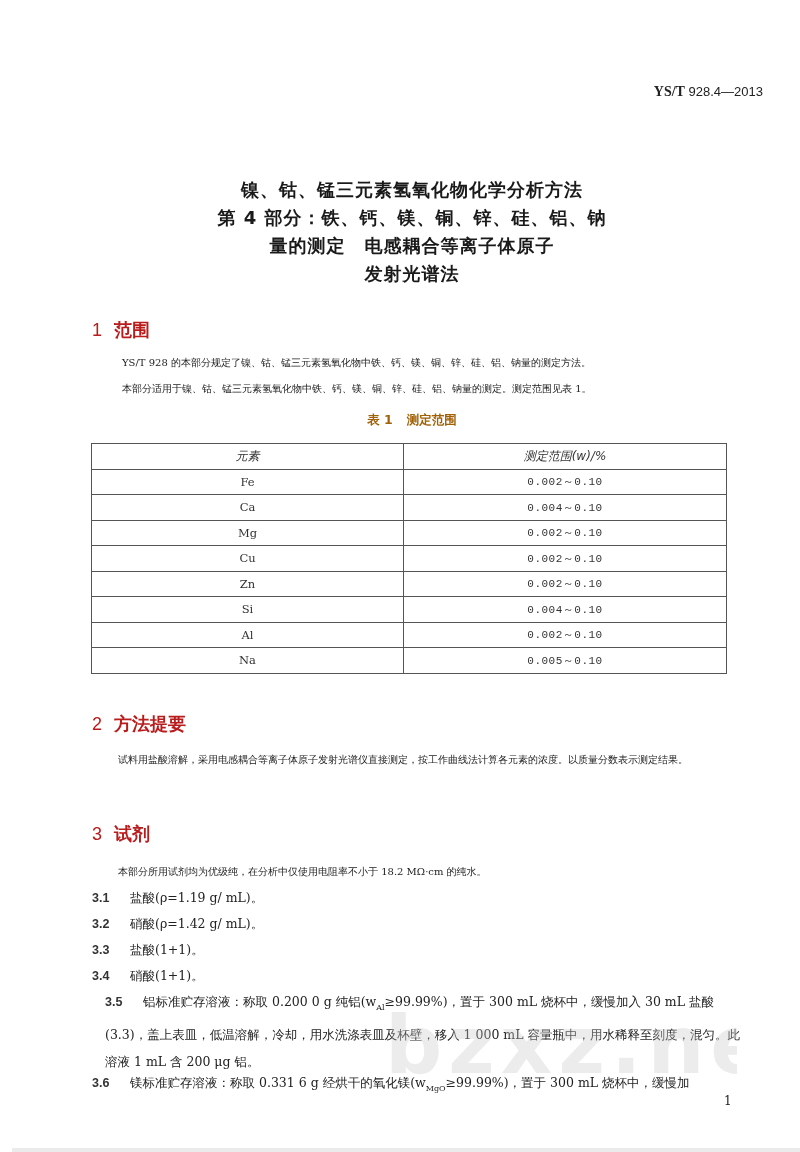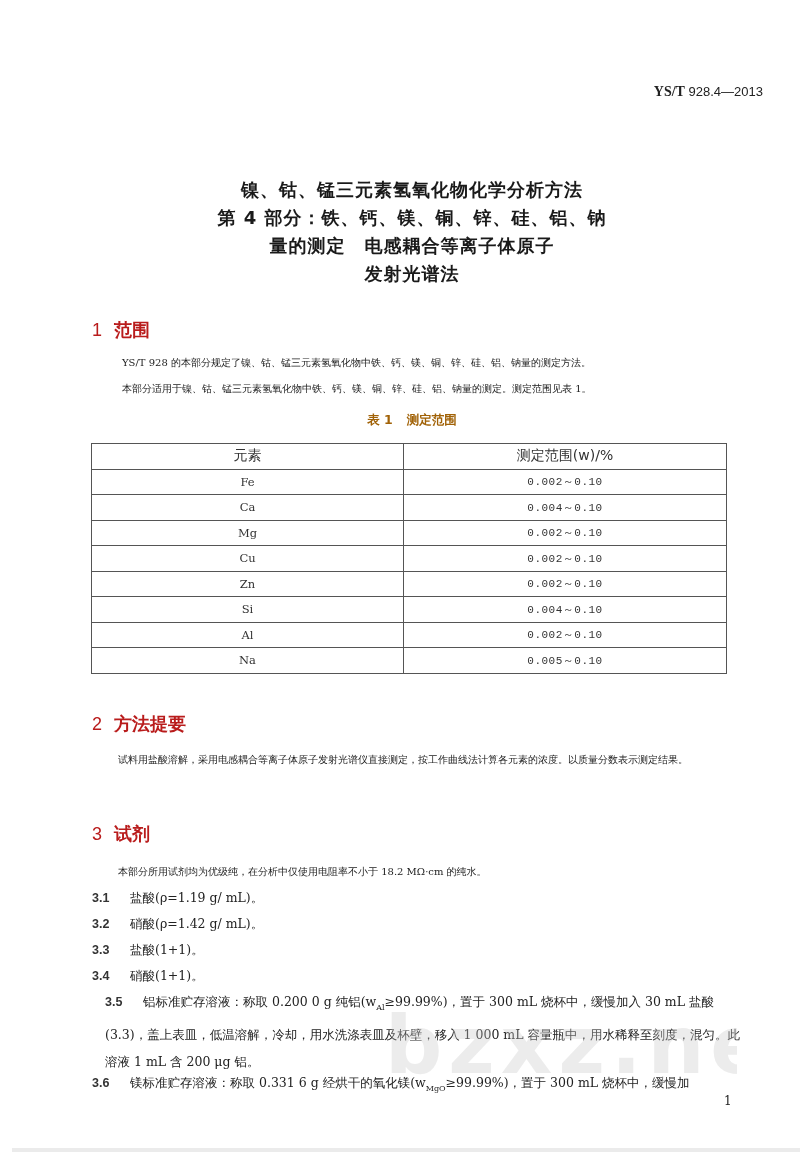--- a/index.html
+++ b/index.html
@@ -38,21 +38,21 @@
     font-family: "DejaVu Sans", sans-serif; font-weight: bold; font-size: 12.5px; color: #a16207;
   }
   .tcap .gap { display: inline-block; width: 14px; }
   table.rng {
     position: absolute; left: 79px; top: 443px; width: 636px;
     border-collapse: collapse; font-size: 11.5px; color: #333;
   }
   table.rng td, table.rng th {
     border: 1px solid #555; height: 24.5px; padding: 0; text-align: center; font-weight: normal;
   }
-  table.rng th { font-family: "DejaVu Sans", sans-serif; font-size: 14px; }
+  table.rng th { font-family: "DejaVu Sans", sans-serif; font-size: 12px; font-style: italic; }
   table.rng td.val { font-family: "Liberation Mono", monospace; font-size: 11px; letter-spacing: 0.5px; }
   table.rng col.c1 { width: 312px; }
   sub { font-size: 8px; }
   .pg { position: absolute; left: 712px; top: 1067px; font-size: 12px; color: #222; }
   .wm {
     position: absolute; left: 373px; top: 1010px; width: 352px; height: 72px;
     font-family: "DejaVu Sans", sans-serif; font-weight: bold; font-size: 80px; line-height: 72px;
     color: rgba(200,200,200,0.35); letter-spacing: 6px; pointer-events: none; overflow: hidden;
   }
   .bottom-band { position: absolute; left: 0; top: 1148px; width: 800px; height: 4px; background: #ebebeb; }

